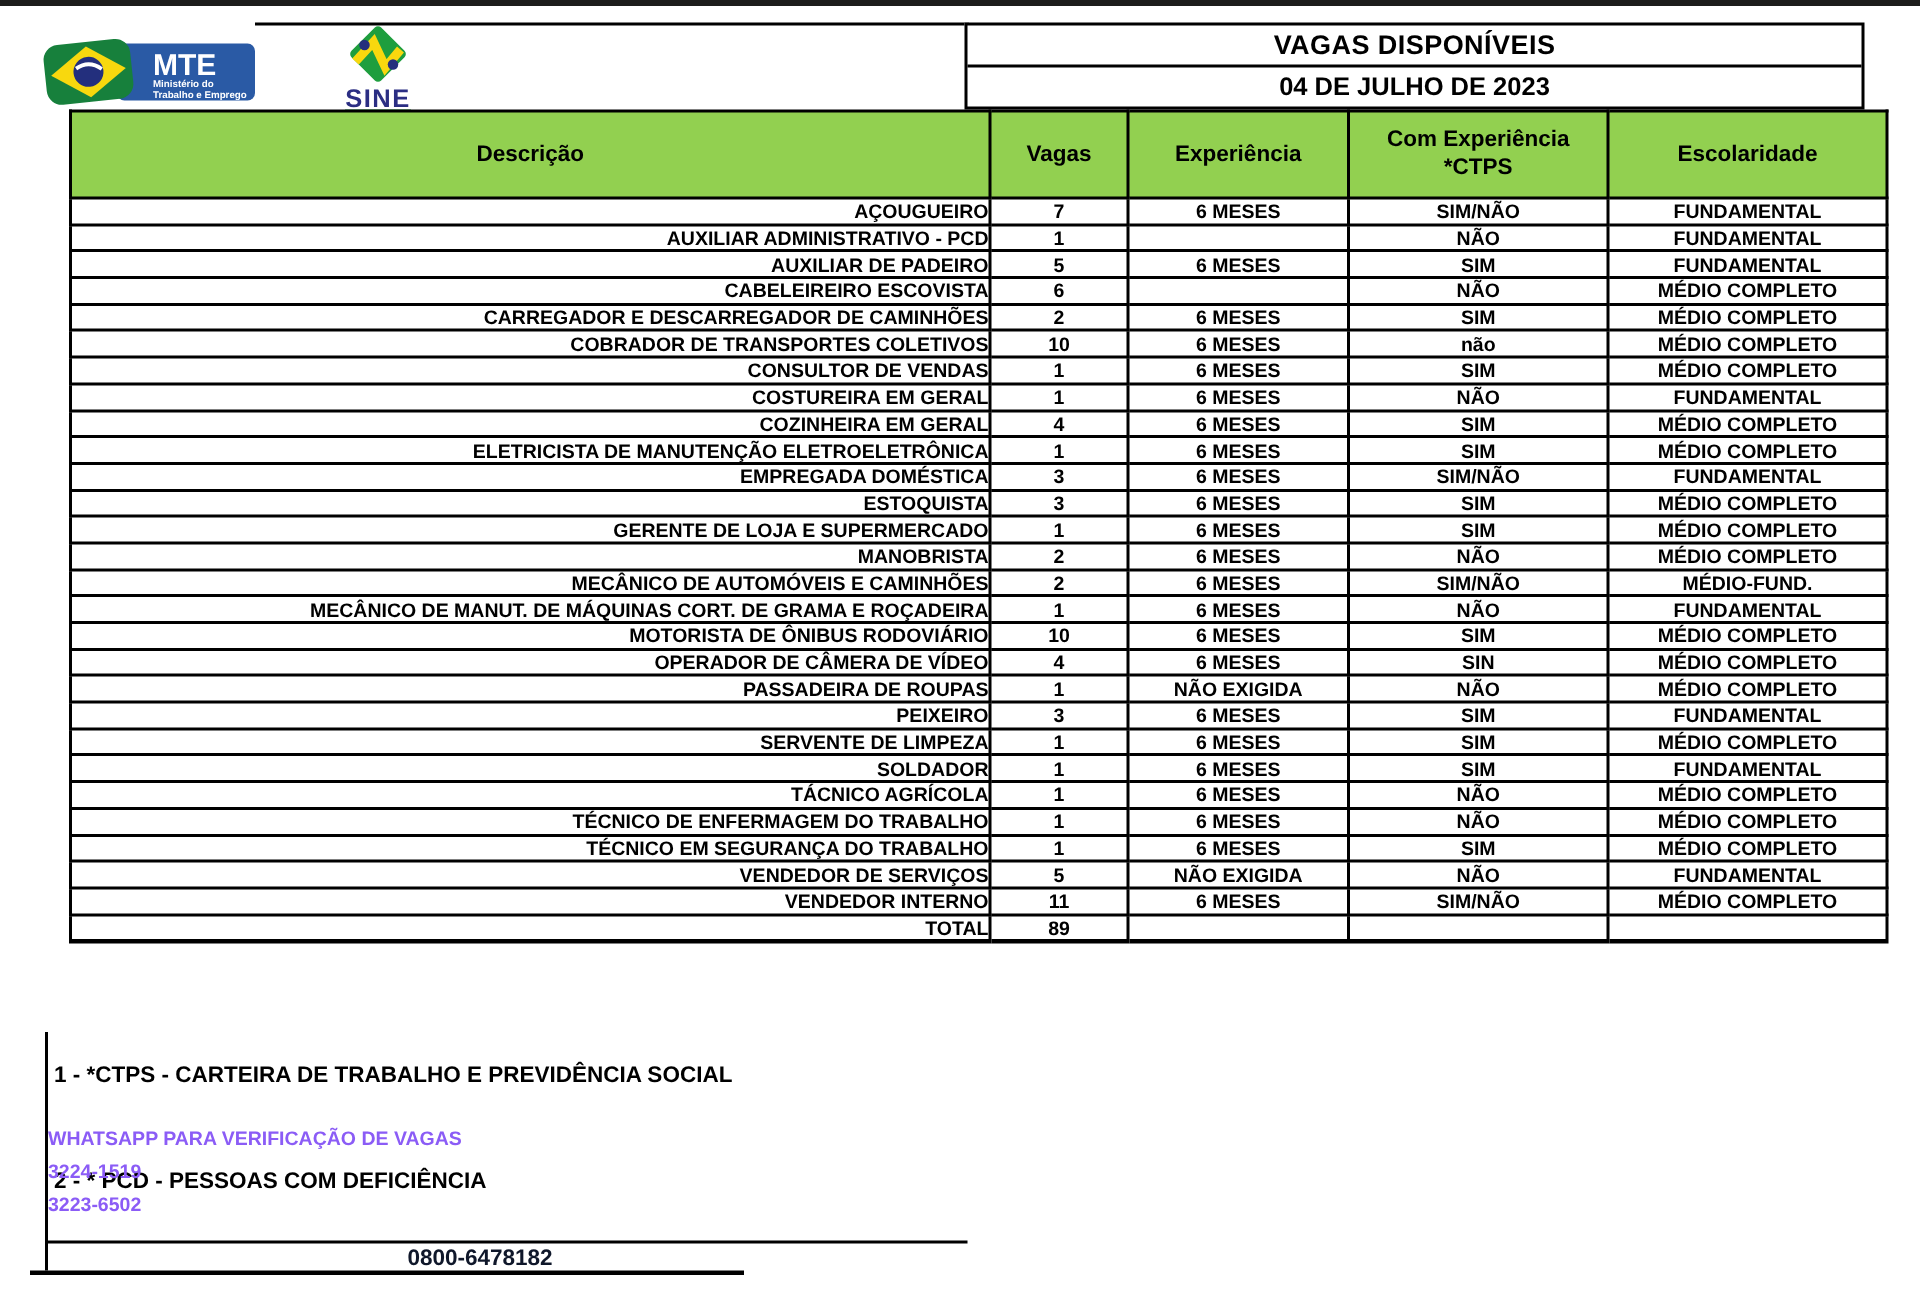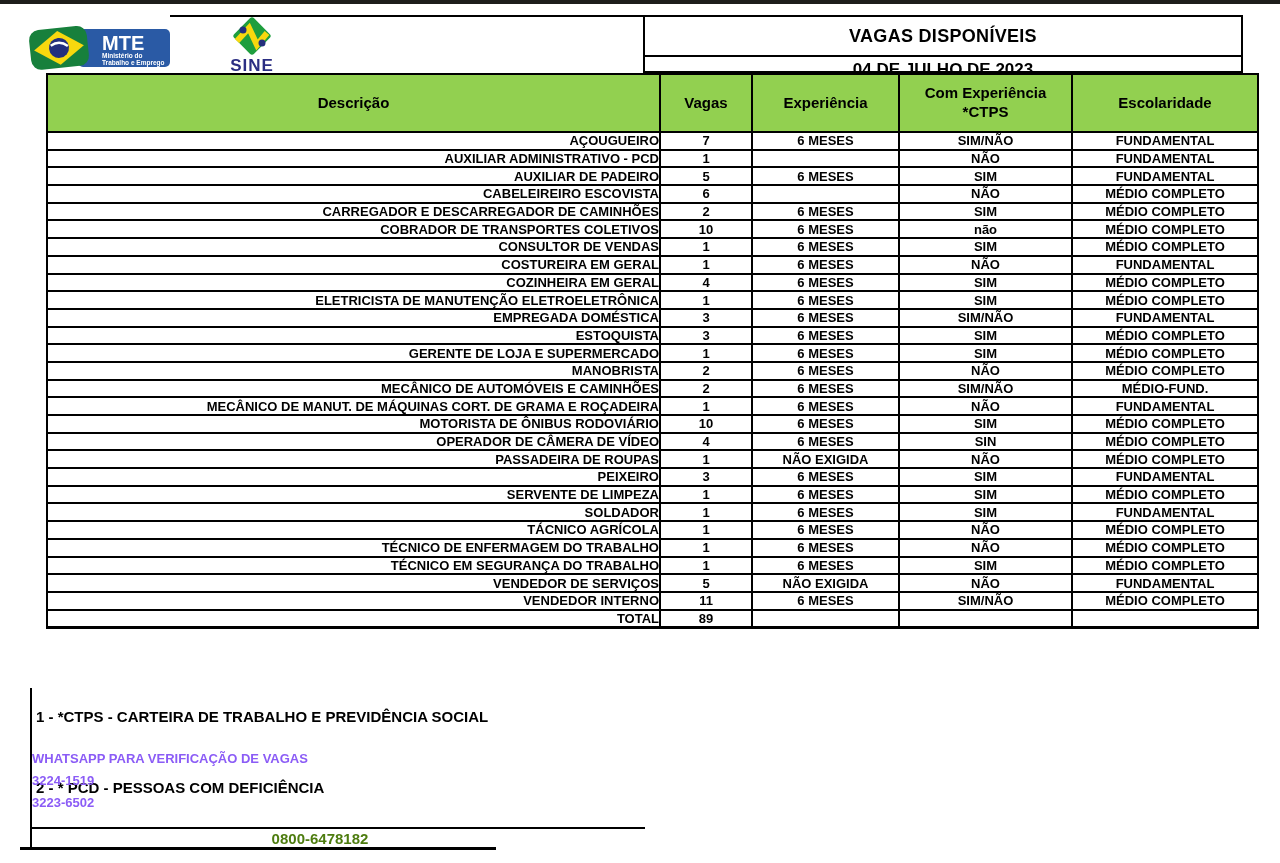--- a/index.html
+++ b/index.html
@@ -16,21 +16,21 @@
   .top-line { position: absolute; left: 170px; top: 15px; width: 476px; height: 2px; background: #000; }
 
   .mte-logo { position: absolute; left: 26px; top: 22px; }
   .sine-logo { position: absolute; left: 220px; top: 14px; }
 
   .title-box {
     position: absolute; left: 643px; top: 15px; width: 600px; height: 58px;
     border: 2px solid #000; background: #fff;
   }
   .title-row {
-    height: 40px; border-bottom: 2px solid #000;
+    height: 28px; border-bottom: 2px solid #000;
     display: flex; align-items: center; justify-content: center;
     font-size: 18px; font-weight: bold; letter-spacing: .3px; color: #000;
   }
   .date-row {
     height: 26px;
     display: flex; align-items: center; justify-content: center;
     font-size: 17px; font-weight: bold; color: #000;
   }
 
   table.jobs {
@@ -58,21 +58,21 @@
   .note1 { top: 708px; }
   .note2 { top: 731px; margin-top: 48px; }
 
   .center-col { position: absolute; left: 32px; width: 610px; text-align: left; font-size: 13px; font-weight: bold; color: #8b5cf6; }
   .wa-head { top: 751px; }
   .phone1 { top: 773px; }
   .phone2 { top: 795px; }
   .phone3 { top: 816px; }
 
   .rule-mid { position: absolute; left: 30px; top: 827px; width: 615px; height: 2px; background: #000; }
-  .hotline  { position: absolute; left: 20px; top: 830px; width: 600px; text-align: center; font-size: 15px; font-weight: bold; color: #4d7c0f; }
+  .hotline  { position: absolute; left: 20px; top: 830px; width: 600px; text-align: center; font-size: 15px; font-weight: bold; color: #0f172a; }
   .rule-bottom { position: absolute; left: 20px; top: 847px; width: 476px; height: 3px; background: #000; }
 </style>
 </head>
 <body>
 
 <div class="page">
 
   <div class="top-strip"></div>
   <div class="top-line"></div>
 

